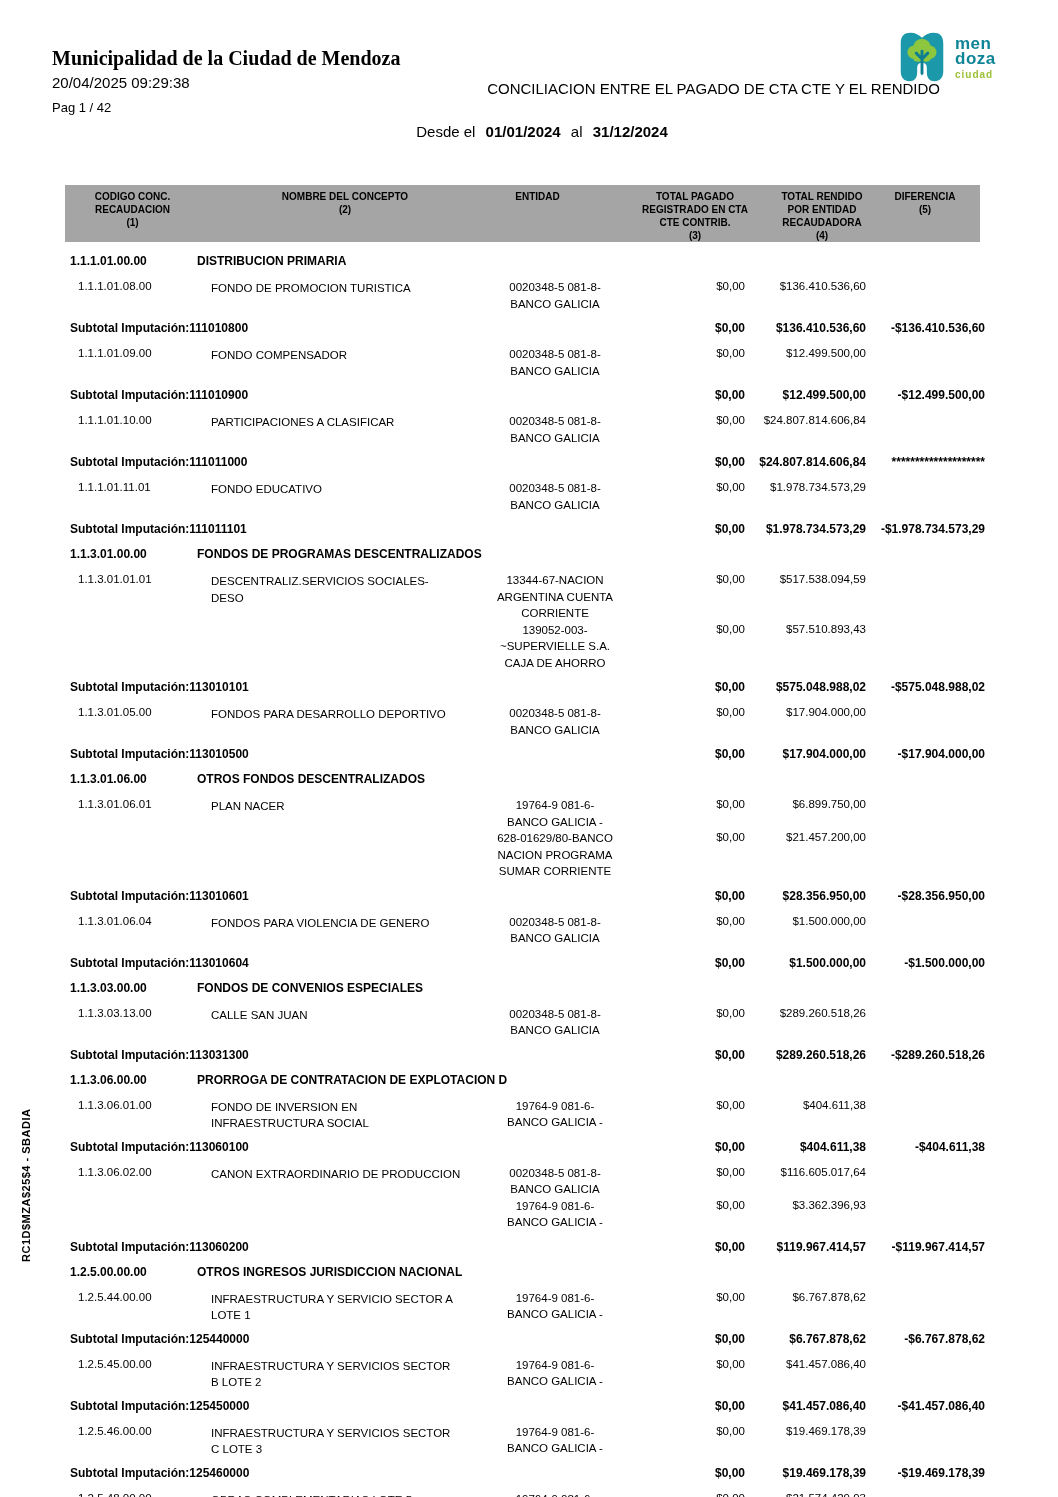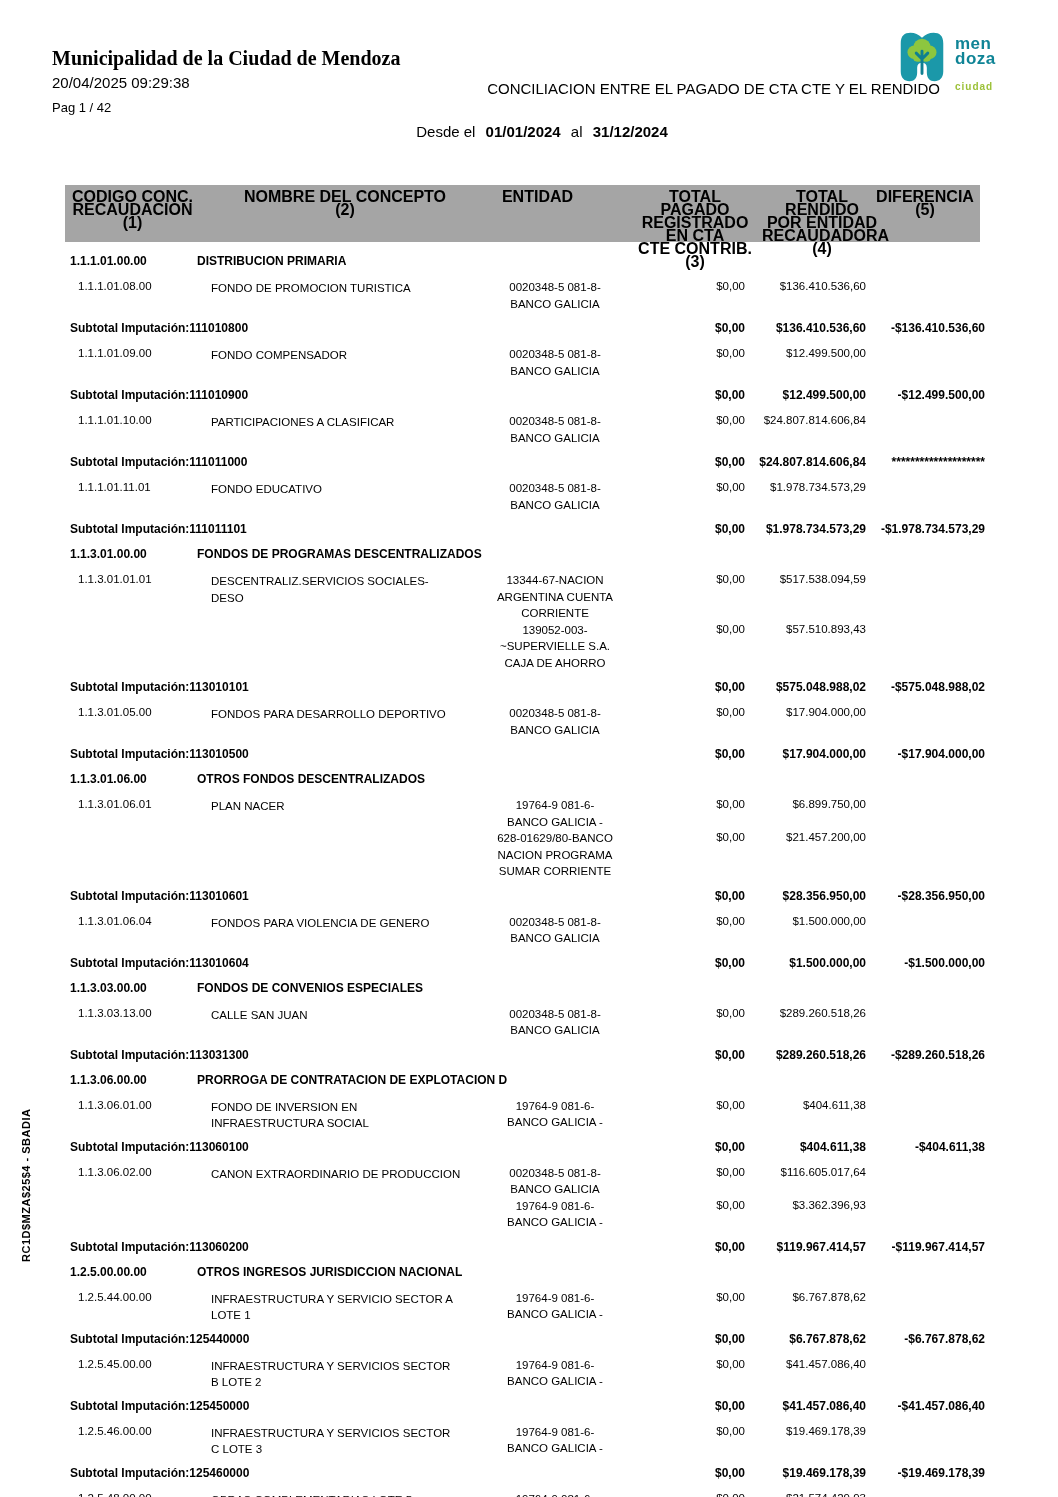--- a/index.html
+++ b/index.html
@@ -13,24 +13,24 @@
   .doc-title{position:absolute;left:150px;top:74px;width:790px;text-align:center;}
   .doc-title .t1{font-size:15px;line-height:20px;}
   .doc-title .t1 b{font-size:17px;}
   .doc-title .t2{font-size:15px;line-height:20px;margin-top:5px;text-align:right;}
   .doc-title .t3{font-size:15px;margin-top:24px;}
   .doc-title .t3 b{margin:0 6px;}
   
   .logo{position:absolute;left:893px;top:28px;display:flex;align-items:flex-start;}
   .logo-text{margin-left:4px;margin-top:8px;line-height:15px;}
   .logo-text .l1,.logo-text .l2{font-weight:bold;font-size:17px;color:#0f8496;letter-spacing:.5px;}
-  .logo-text .l3{font-size:10px;color:#9cc138;font-weight:bold;letter-spacing:1px;margin-top:13px;}
+  .logo-text .l3{font-size:10px;color:#9cc138;font-weight:bold;letter-spacing:1px;margin-top:1px;}
   
   .thead{position:absolute;left:65px;top:185px;width:915px;height:57px;background:#a5a5a5;}
-  .thead .hc{position:absolute;top:5px;text-align:center;font-weight:bold;font-size:16px;line-height:13px;}
+  .thead .hc{position:absolute;top:5px;text-align:center;font-weight:bold;font-size:10px;line-height:13px;}
   .hc1{left:0;width:135px;}
   .hc2{left:150px;width:260px;}
   .hc3{left:385px;width:175px;}
   .hc4{left:570px;width:120px;}
   .hc5{left:697px;width:120px;}
   .hc6{left:805px;width:110px;}
   
   .rows{position:absolute;left:65px;top:252px;width:920px;}
   .row{position:relative;margin-bottom:9px;}
   .section{font-weight:bold;font-size:12px;height:16px;margin-top:2px;}

